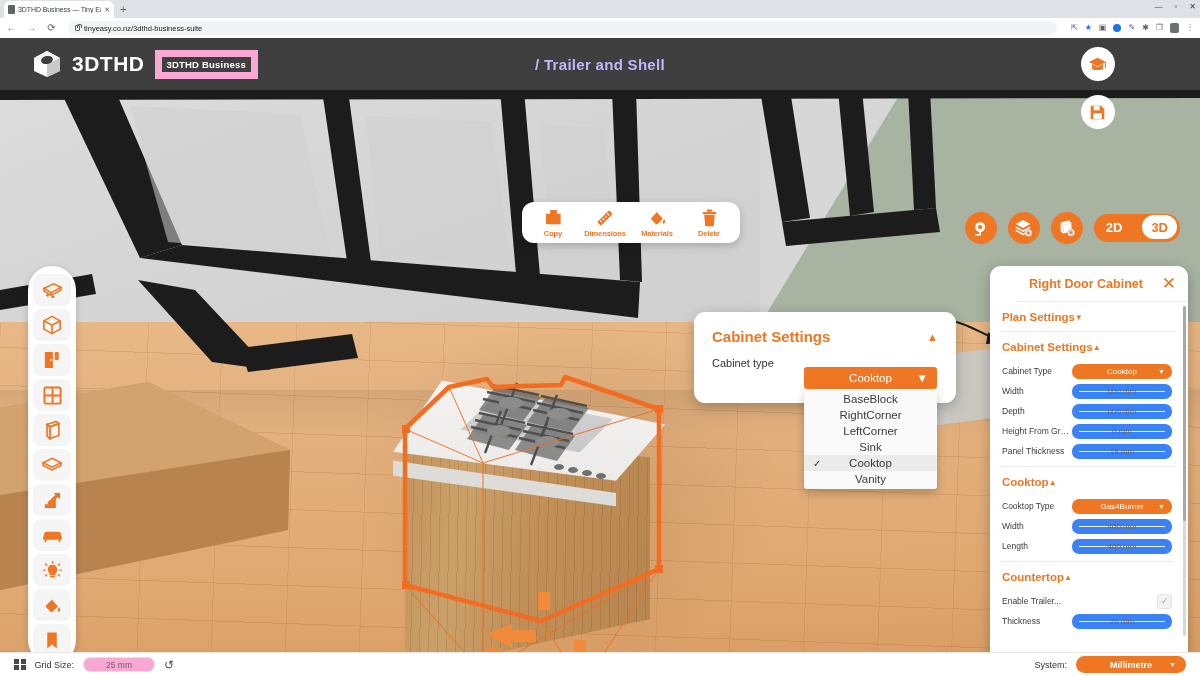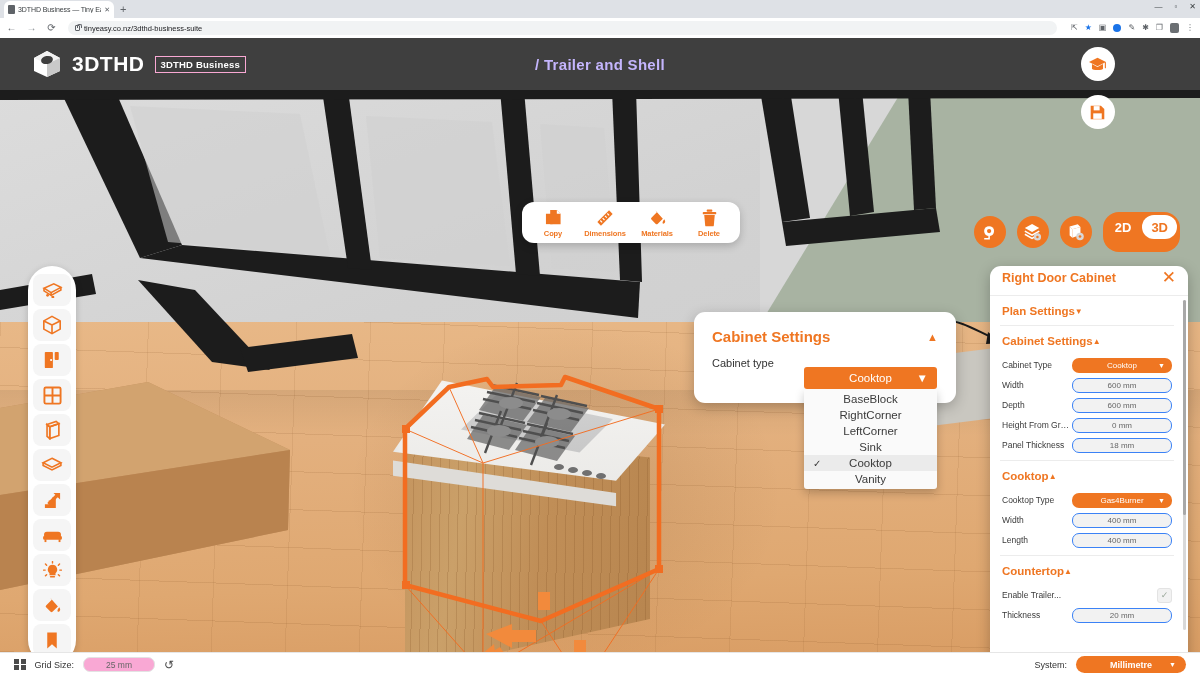--- a/index.html
+++ b/index.html
@@ -41,21 +41,21 @@
   .tbi.dot { width:8px; height:8px; border-radius:50%; background:#1a73e8; }
   .tbi.avatar { width:9px; height:10px; background:#6b6f73; border-radius:2px; }
 
   
   .app-header {
     position:absolute; top:38px; left:0; width:1200px; height:52px;
     background:#3f3f3f; display:flex; align-items:center; z-index:40;
   }
   .brand { display:flex; align-items:center; gap:10px; margin-left:32px; }
   .brand-text { color:#fff; font-size:21px; font-weight:bold; letter-spacing:0.5px; }
-  .brand-badge { border:1px solid #f9a8d4; color:#fff; font-size:9.5px; font-weight:bold; padding:2px 5px; letter-spacing:0.2px; }
+  .brand-badge { border:7px solid #f9a8d4; color:#fff; font-size:9.5px; font-weight:bold; padding:2px 5px; letter-spacing:0.2px; }
   .doc-title { position:absolute; left:50%; transform:translateX(-50%); color:#c4b5fd; font-size:15px; font-weight:bold; letter-spacing:0.3px; }
   .header-right { position:absolute; right:26px; display:flex; align-items:center; gap:14px;flex-direction:column; }
   .gen-plans {
     position:relative; background:#fff; border-radius:17px; height:34px;
     display:flex; align-items:center; padding:0 20px 0 34px;
     color:#ef7622; font-size:13.5px; font-weight:bold; border:none; cursor:pointer; white-space:nowrap;
   }
   .sparkle { position:absolute; left:-8px; top:-6px; width:34px; height:30px; color:#ef7622; }
   .circ-btn { width:34px; height:34px; border-radius:50%; background:#fff; border:none; display:flex; align-items:center; justify-content:center; cursor:pointer; }
   .circ-btn svg { fill:#ef7622; }
@@ -126,21 +126,21 @@
     padding:7px 12px 5px; display:flex; gap:14px; box-shadow:0 3px 9px rgba(0,0,0,0.2); z-index:25;
   }
   .obj-item { display:flex; flex-direction:column; align-items:center; gap:2px; cursor:pointer; width:38px; }
   .obj-item svg { fill:#ef7622; }
   .obj-label { font-size:7.5px; color:#ef7622; font-weight:bold; letter-spacing:-0.1px; }
 
   
   .view-ctrls { position:absolute; right:20px; top:122px; display:flex; align-items:center; gap:11px; z-index:25; }
   .vc-btn { width:32px; height:32px; border-radius:50%; background:#ef7622; display:flex; align-items:center; justify-content:center; cursor:pointer; }
   .vc-btn svg { fill:#fff; }
-  .dim-toggle { background:#ef7622; border-radius:16px; height:40px; display:flex; align-items:flex-start; padding:3px; gap:2px; cursor:pointer; }
+  .dim-toggle { background:#ef7622; border-radius:16px; height:28px; display:flex; align-items:flex-end; padding:3px; gap:11px; cursor:pointer; }
   .dim-opt { padding:0 9px; height:24px; display:flex; align-items:center; font-size:13px; font-weight:bold; color:#fff; border-radius:12px; }
   .dim-opt.on { background:#fff; color:#ef7622; }
 
   
   .cab-popup {
     position:absolute; left:694px; top:222px; width:262px; height:91px;
     background:#fff; border-radius:11px; box-shadow:0 4px 14px rgba(0,0,0,0.24); z-index:30;
   }
   .cab-popup-hd { display:flex; align-items:center; justify-content:space-between; padding:16px 18px 0; }
   .cab-popup-title { color:#ef7622; font-size:15px; font-weight:bold; }
@@ -161,32 +161,32 @@
 
   
   .connector { position:absolute; left:940px; top:228px; width:80px; height:30px; z-index:28; pointer-events:none; }
 
   
   .props {
     position:absolute; right:12px; top:176px; width:198px; height:402px;
     background:#fff; border-radius:11px; box-shadow:0 4px 14px rgba(0,0,0,0.25);
     z-index:30; overflow:hidden; display:flex; flex-direction:column;
   }
-  .props-hd { display:flex; align-items:center; justify-content:space-between; padding:5px 12px 10px; border-bottom:1px solid #ececec; flex:0 0 auto; }
+  .props-hd { display:flex; align-items:center; justify-content:space-between; padding:11px 12px 10px; border-bottom:1px solid #ececec; flex:0 0 auto;margin-left:27px; }
   .props-title { color:#ef7622; font-size:12.5px; font-weight:bold; }
   .props-close { color:#ef7622; font-size:17px; line-height:14px; cursor:pointer; font-weight:300; }
   .props-body { flex:1 1 auto; overflow:hidden; position:relative; padding-right:4px; }
   .sec-hd { display:flex; align-items:center; justify-content:flex-start; padding:9px 12px 8px; cursor:pointer; }
   .sec-title { color:#ef7622; font-size:11.5px; font-weight:bold; }
   .tri { color:#ef7622; font-size:8px; }
   .divider { height:1px; background:#ececec; margin:0 10px; }
   .prow { display:flex; align-items:center; justify-content:space-between; padding:2.5px 12px; }
   .plabel { font-size:8.5px; color:#3a3a3a; white-space:nowrap; max-width:68px; overflow:hidden; text-overflow:ellipsis; }
   .pfield {
-    width:100px; height:15px; background:#f2f2f2; border-radius:7px; border:1px solid #3b82f6;
+    width:100px; height:15px; background:#f2f2f2; border-radius:7px; border:7px solid #3b82f6;
     display:flex; align-items:center; justify-content:center; font-size:8px; color:#666;
   }
   .pdd {
     width:100px; height:15px; background:#ef7622; border-radius:7px;
     display:flex; align-items:center; justify-content:center; position:relative;
     font-size:8px; color:#fff; cursor:pointer;
   }
   .pdd .caret { position:absolute; right:7px; font-size:7px; }
   .pcheck { width:15px; height:15px; background:#f2f2f2; border:1px solid #e3e3e3; border-radius:3px; display:flex; align-items:center; justify-content:center; color:#9aa89a; font-size:9px; cursor:pointer; }
   .scrollbar { position:absolute; right:2px; top:4px; width:3px; height:330px; background:#d8d8d8; border-radius:2px; }

